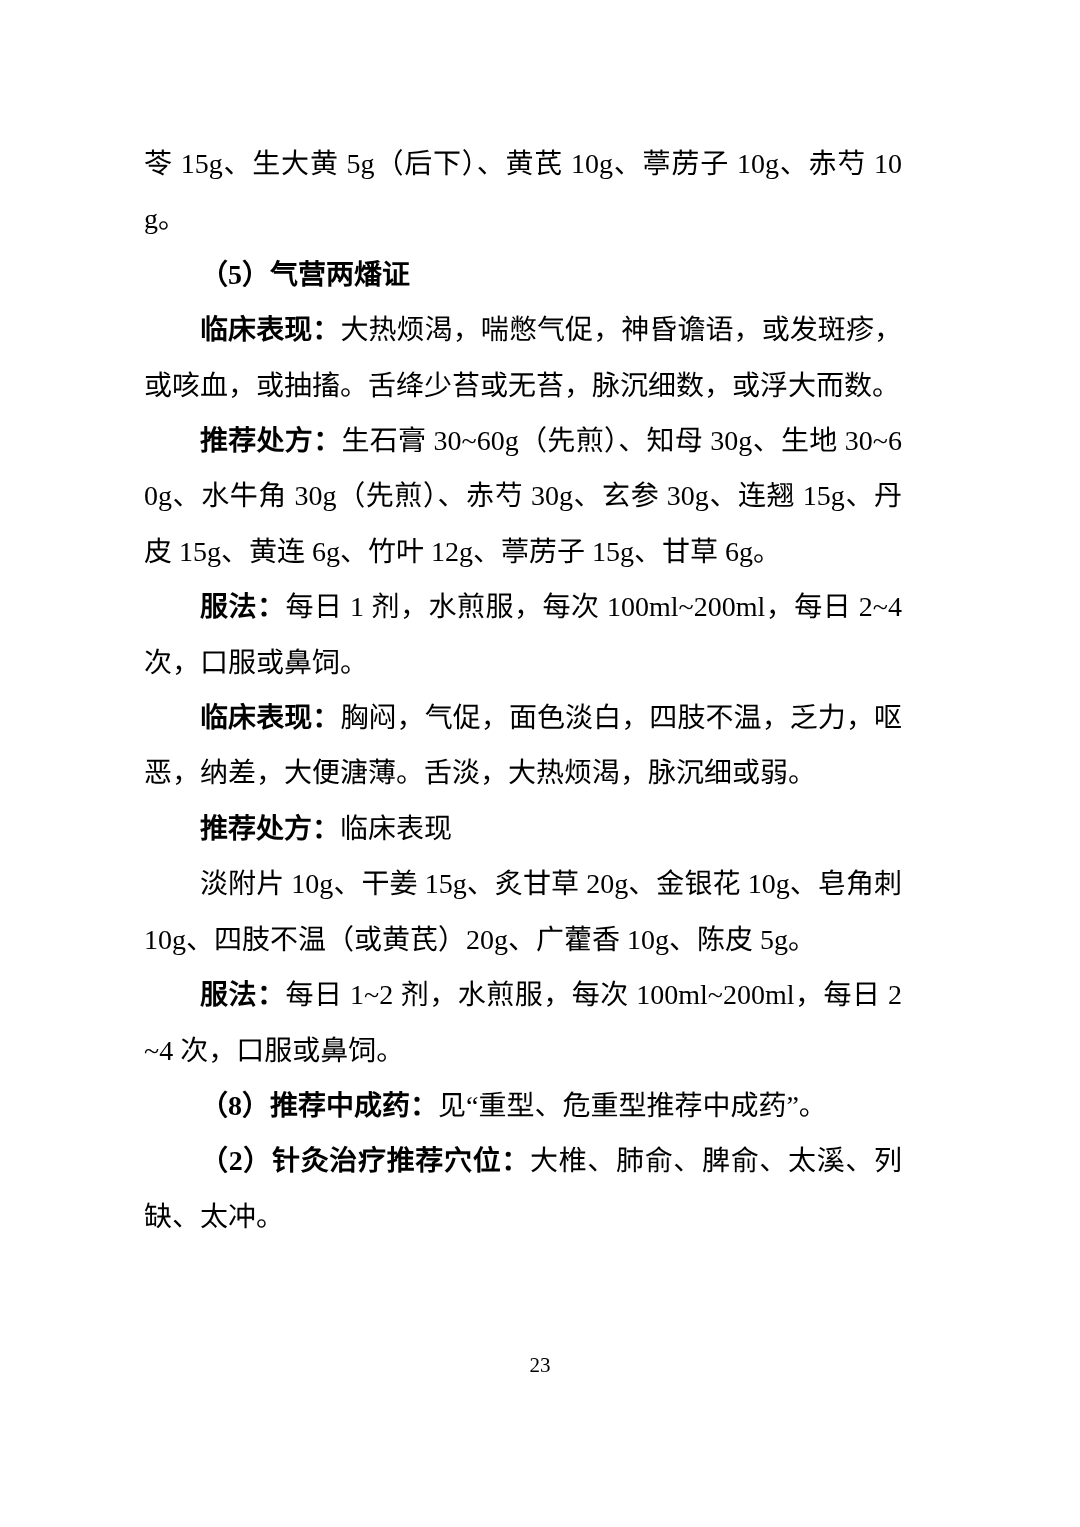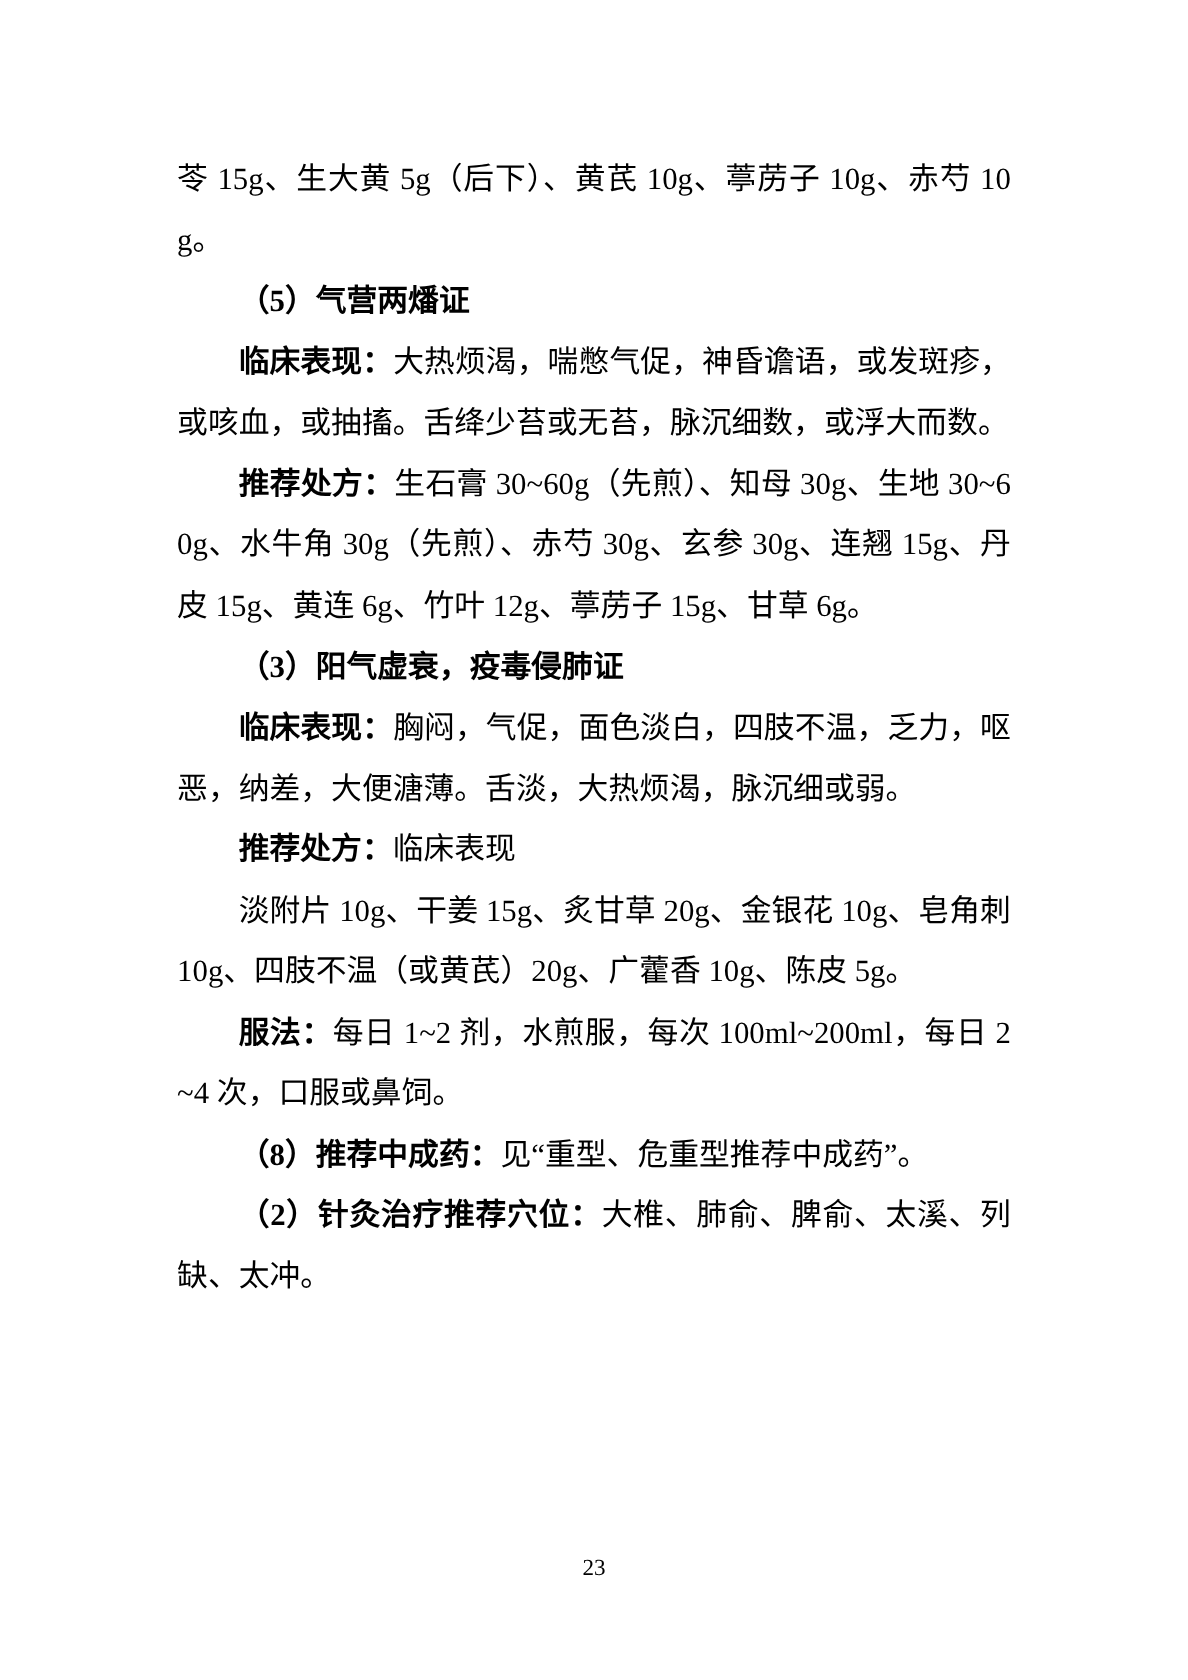--- a/index.html
+++ b/index.html
@@ -15,41 +15,41 @@
     font-family: "Liberation Serif", "DejaVu Serif", serif;
     color: #000000;
   }
   .page {
     position: absolute;
     inset: 0;
     background: #ffffff;
   }
   .content {
     position: absolute;
-    left: 161px;
+    left: 144px;
     top: 136px;
     width: 758px;
   }
   .para {
     margin: 0;
     font-size: 28px;
     line-height: 55.4px;
     text-align: justify;
     text-justify: inter-ideograph;
     word-break: break-all;
   }
   .para.indent {
     text-indent: 2em;
   }
   .lbl {
     font-weight: bold;
   }
   .page-number {
     position: absolute;
-    top: 1412px;
+    top: 1352px;
     left: 0;
     width: 100%;
     text-align: center;
     font-size: 21px;
     line-height: 26px;
   }
 </style>
 </head>
 <body>
 
@@ -58,22 +58,22 @@
 
     <p class="para"><span class="lbl"></span><span>苓 15g、生大黄 5g（后下）、黄芪 10g、葶苈子 10g、赤芍 10g。</span></p>
 
 
     <p class="para indent"><span class="lbl">（5）气营两燔证</span><span></span></p>
 
     <p class="para indent"><span class="lbl">临床表现：</span><span>大热烦渴，喘憋气促，神昏谵语，或发斑疹，或咳血，或抽搐。舌绛少苔或无苔，脉沉细数，或浮大而数。</span></p>
 
     <p class="para indent"><span class="lbl">推荐处方：</span><span>生石膏 30~60g（先煎）、知母 30g、生地 30~60g、水牛角 30g（先煎）、赤芍 30g、玄参 30g、连翘 15g、丹皮 15g、黄连 6g、竹叶 12g、葶苈子 15g、甘草 6g。</span></p>
 
+    <p class="para indent"><span class="lbl">服法：</span><span>每日 1 剂，水煎服，每次 100ml~200ml，每日 2~4 次，口服或鼻饲。</span></p>
 
-    <p class="para indent"><span class="lbl">（3）阳气虚衰，疫毒侵肺证</span><span></span></p>
 
     <p class="para indent"><span class="lbl">临床表现：</span><span>胸闷，气促，面色淡白，四肢不温，乏力，呕恶，纳差，大便溏薄。舌淡，大热烦渴，脉沉细或弱。</span></p>
 
     <p class="para indent"><span class="lbl">推荐处方：</span><span>临床表现</span></p>
 
     <p class="para indent"><span class="lbl"></span><span>淡附片 10g、干姜 15g、炙甘草 20g、金银花 10g、皂角刺 10g、四肢不温（或黄芪）20g、广藿香 10g、陈皮 5g。</span></p>
 
     <p class="para indent"><span class="lbl">服法：</span><span>每日 1~2 剂，水煎服，每次 100ml~200ml，每日 2~4 次，口服或鼻饲。</span></p>
 
     <p class="para indent"><span class="lbl">（8）推荐中成药：</span><span>见“重型、危重型推荐中成药”。</span></p>

